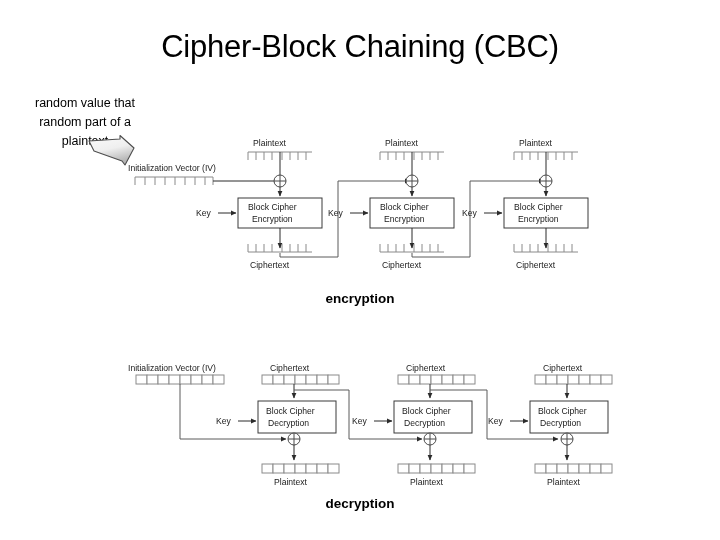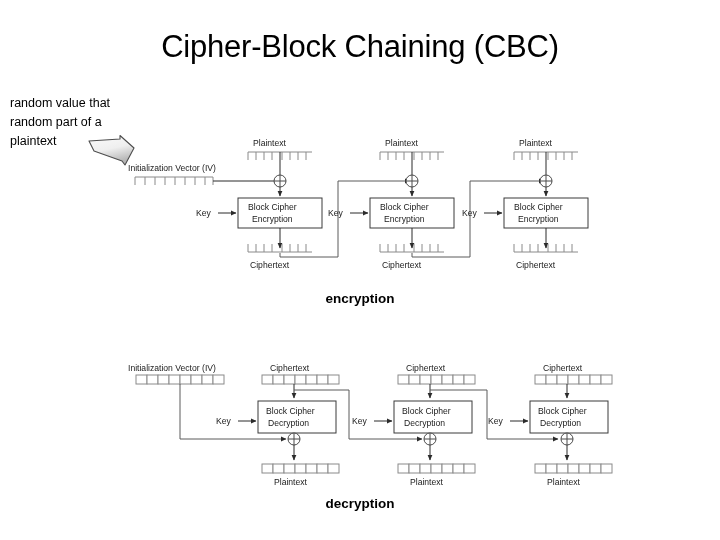--- a/index.html
+++ b/index.html
@@ -21,21 +21,21 @@
     font-size:31px;
     font-weight:400;
     letter-spacing:-0.2px;
     line-height:40px;
     white-space:nowrap;
   }
 
   
   #annotation{
     position:absolute;left:10px;top:94px;width:150px;
-    font-size:12.5px;line-height:19px;
+    font-size:12.5px;line-height:19px;text-align:center;
   }
 
   #callout-arrow{position:absolute;left:86px;top:132px;}
 
   
   .caption{
     position:absolute;width:720px;left:0;text-align:center;
     font-size:13.5px;font-weight:bold;
   }
   #caption-encryption{top:291px;}

